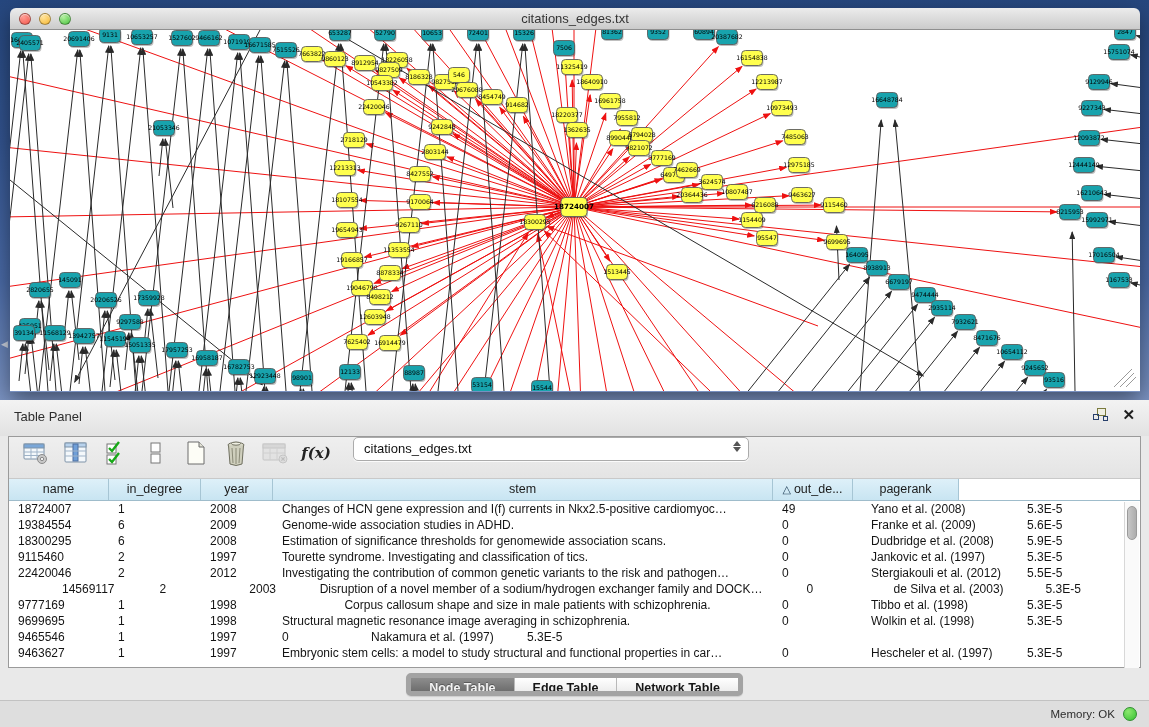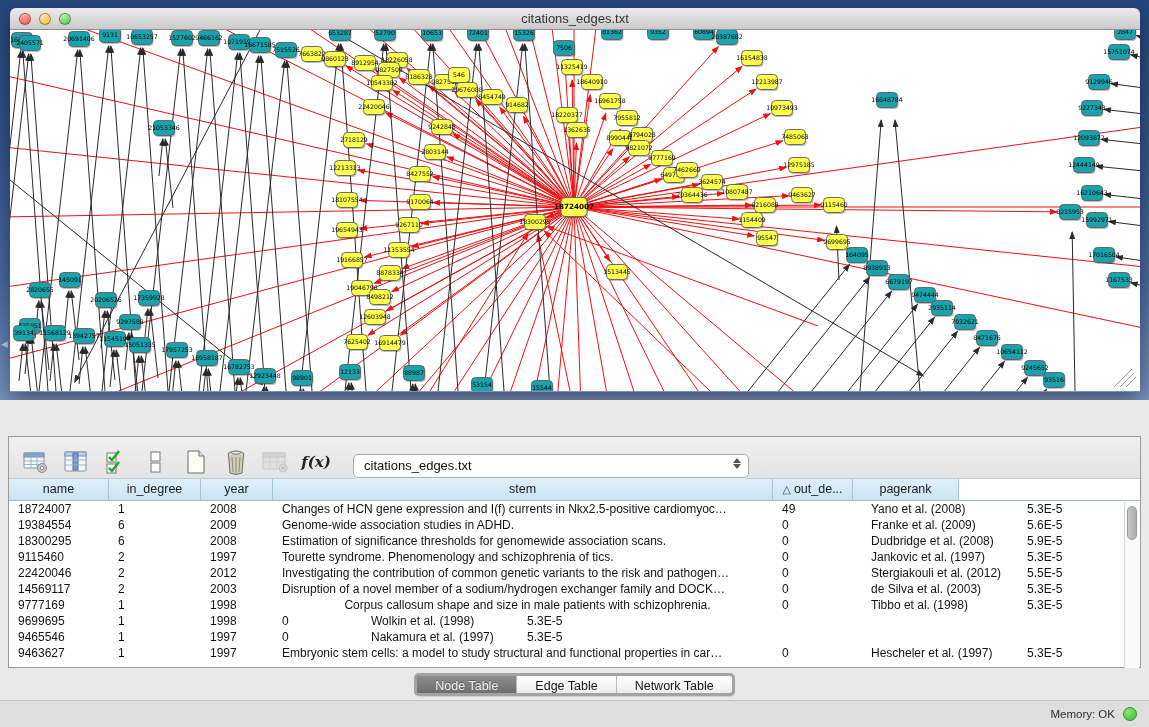--- a/index.html
+++ b/index.html
@@ -33,21 +33,21 @@
   .panel-actions { position:absolute; right:14px; top:8px; display:flex; gap:14px; align-items:center; }
   .float-ico { position:relative; width:15px; height:14px; }
   .float-ico .sq1 { position:absolute; left:4px; top:0; width:9px; height:8px; border:1px solid #7a7a3d; background:#efefe2; }
   .float-ico .sq2 { position:absolute; left:0; top:6px; width:6px; height:6px; border:1px solid #27406b; }
   .float-ico .sq3 { position:absolute; right:0; top:8px; width:5px; height:5px; border:1px solid #27406b; }
   .close-x { font-size:15px; font-weight:bold; color:#1e1e1e; line-height:14px; }
 
   .card { position:absolute; left:8px; top:36px; width:1133px; height:232px;
           background:#ffffff; border:1px solid #9a9a9a; }
   .toolbar { position:relative; height:42px; background:linear-gradient(#efefef,#e4e4e4);
-             border-bottom:1px solid #c9c9c9; display:flex; align-items:flex-end; padding-left:10px; gap:6px; }
+             border-bottom:1px solid #c9c9c9; display:flex; align-items:flex-start; padding-left:10px; gap:6px; }
   .tbtn { width:34px; height:32px; display:flex; align-items:center; justify-content:center; border-radius:4px; }
   .tbtn.disabled { opacity:.45; }
   .fx { font-family:"DejaVu Serif",serif; font-style:italic; font-weight:bold; font-size:15px; color:#222; }
   .dropdown { position:relative; margin-left:14px; width:396px; height:24px; background:#ffffff;
               border:1px solid #ababab; border-radius:5px; box-shadow:0 1px 0 rgba(255,255,255,.8);
               font-size:13px; color:#111; line-height:22px; padding-left:10px; }
   .dropdown .stepper { position:absolute; right:6px; top:3px; width:10px; display:flex; flex-direction:column;
                        align-items:center; gap:1px; }
   .dropdown .stepper i { display:block; width:0; height:0; border-left:4px solid transparent; border-right:4px solid transparent; }
   .dropdown .stepper i.up { border-bottom:5px solid #555; }
@@ -62,22 +62,22 @@
   .trow { display:flex; height:16px; }
   .cell { font-size:12px; color:#141414; line-height:16px; white-space:nowrap; overflow:hidden;
           padding-left:9px; }
   .cell.c5 { padding-left:18px; }
   .vscroll { position:absolute; right:1px; top:65px; width:15px; height:166px; background:#fafafa;
              border-left:1px solid #d8d8d8; }
   .vthumb { position:absolute; left:2px; top:4px; width:10px; height:34px; border-radius:6px;
             background:linear-gradient(90deg,#c7c7c7,#adadad); border:1px solid #9a9a9a; }
 
   .tabbar { position:absolute; left:0; right:0; top:273px; height:24px; text-align:center; }
-  .seg { display:inline-flex; height:23px; border:3px solid #a3a3a3; border-radius:5px; overflow:hidden;
-         background:#3b82f6; box-shadow:0 1px 1px rgba(0,0,0,.12); }
+  .seg { display:inline-flex; height:23px; border:5px solid #a3a3a3; border-radius:5px; overflow:hidden;
+         background:#3b82f6; box-shadow:0 1px 1px rgba(0,0,0,.12);font-weight:bold; }
   .seg .tab { padding:0 18px; font-size:12.5px; line-height:21px; color:#161616;
               background:linear-gradient(#ffffff,#ededed); border-right:1px solid #b9b9b9; }
   .seg .tab:last-child { border-right:none; }
   .seg .tab.active { background:linear-gradient(#8d8d8d,#6e6e6e); color:#f3f3f3; text-shadow:0 -1px 0 rgba(0,0,0,.3); }
 
   .statusbar { position:absolute; left:0; right:0; bottom:0; height:27px; background:#dedede;
                border-top:1px solid #c2c2c2; }
   .memory { position:absolute; right:34px; top:7px; font-size:11.5px; color:#2d2d2d; }
   .memdot { position:absolute; right:12px; top:6px; width:14px; height:14px; border-radius:50%;
             border:1px solid #2f8f2f; background:radial-gradient(circle at 35% 30%, #8ce86e,#35c132); }
@@ -929,20 +929,31 @@
             </g>
             <line x1="1104" y1="357" x2="1122" y2="339" stroke="#9a9a9a"></line>
             <line x1="1110" y1="357" x2="1124" y2="343" stroke="#9a9a9a"></line>
             <line x1="1116" y1="357" x2="1126" y2="347" stroke="#9a9a9a"></line>
           </svg>
       </div>
     </div>
   </div>
 
   <div class="tablepanel">
+    <div class="panel-titlebar">
+      <div class="panel-title">Table Panel</div>
+      <div class="panel-actions">
+        <span class="float-ico">
+            <i class="sq1"></i>
+            <i class="sq2"></i>
+            <i class="sq3"></i>
+          </span>
+        <span class="close-x">✕</span>
+      </div>
+    </div>
 
     <div class="card">
       <div class="toolbar">
         <span class="tbtn">
           <svg class="mini" width="26" height="24">
               <rect x="1" y="3" width="20" height="15" rx="1" fill="#f4f8fb" stroke="#7f93a8"></rect>
               <rect x="1" y="3" width="20" height="4" fill="#7aa7d8" stroke="#7f93a8"></rect>
               <line x1="8" y1="7" x2="8" y2="18" stroke="#9fb3c8"></line>
               <line x1="14" y1="7" x2="14" y2="18" stroke="#9fb3c8"></line>
               <line x1="1" y1="11" x2="21" y2="11" stroke="#9fb3c8"></line>
@@ -1046,56 +1057,57 @@
             <div class="cell c2" style="width: 72px;">2008</div>
             <div class="cell c3" style="width: 500px;">Estimation of significance thresholds for genomewide association scans.</div>
             <div class="cell c4" style="width: 80px;">0</div>
             <div class="cell c5" style="width: 165px;">Dudbridge et al. (2008)</div>
             <div class="cell c6" style="width: 106px;">5.9E-5</div>
           </div>
           <div class="trow">
             <div class="cell c0" style="width: 100px;">9115460</div>
             <div class="cell c1" style="width: 92px;">2</div>
             <div class="cell c2" style="width: 72px;">1997</div>
-            <div class="cell c3" style="width: 500px;">Tourette syndrome. Phenomenology and schizophrenia of tics.</div>
+            <div class="cell c3" style="width: 500px;">Tourette syndrome. Investigating and classification of tics.</div>
             <div class="cell c4" style="width: 80px;">0</div>
             <div class="cell c5" style="width: 165px;">Jankovic et al. (1997)</div>
             <div class="cell c6" style="width: 106px;">5.3E-5</div>
           </div>
           <div class="trow">
             <div class="cell c0" style="width: 100px;">22420046</div>
             <div class="cell c1" style="width: 92px;">2</div>
             <div class="cell c2" style="width: 72px;">2012</div>
             <div class="cell c3" style="width: 500px;">Investigating the contribution of common genetic variants to the risk and pathogen…</div>
             <div class="cell c4" style="width: 80px;">0</div>
             <div class="cell c5" style="width: 165px;">Stergiakouli et al. (2012)</div>
             <div class="cell c6" style="width: 106px;">5.5E-5</div>
           </div>
           <div class="trow">
-            <div class="cell c0" style="width: 100px;">14569117</div>
+            <div class="cell c0" style="width: 100px; margin-left: 44px;">14569117</div>
             <div class="cell c1" style="width: 92px;">2</div>
             <div class="cell c2" style="width: 72px;">2003</div>
             <div class="cell c3" style="width: 500px;">Disruption of a novel member of a sodium/hydrogen exchanger family and DOCK…</div>
             <div class="cell c4" style="width: 80px;">0</div>
             <div class="cell c5" style="width: 165px;">de Silva et al. (2003)</div>
             <div class="cell c6" style="width: 106px;">5.3E-5</div>
           </div>
           <div class="trow">
             <div class="cell c0" style="width: 100px;">9777169</div>
             <div class="cell c1" style="width: 92px;">1</div>
             <div class="cell c2" style="width: 72px;">1998</div>
             <div class="cell c3" style="width: 500px; text-align: center;">Corpus callosum shape and size in male patients with schizophrenia.</div>
             <div class="cell c4" style="width: 80px;">0</div>
             <div class="cell c5" style="width: 165px;">Tibbo et al. (1998)</div>
             <div class="cell c6" style="width: 106px;">5.3E-5</div>
           </div>
           <div class="trow">
             <div class="cell c0" style="width: 100px;">9699695</div>
             <div class="cell c1" style="width: 92px;">1</div>
             <div class="cell c2" style="width: 72px;">1998</div>
+            <div class="cell c3" style="width: 500px;">Structural magnetic resonance image averaging in schizophrenia.</div>
             <div class="cell c4" style="width: 80px;">0</div>
             <div class="cell c5" style="width: 165px;">Wolkin et al. (1998)</div>
             <div class="cell c6" style="width: 106px;">5.3E-5</div>
           </div>
           <div class="trow">
             <div class="cell c0" style="width: 100px;">9465546</div>
             <div class="cell c1" style="width: 92px;">1</div>
             <div class="cell c2" style="width: 72px;">1997</div>
             <div class="cell c4" style="width: 80px;">0</div>
             <div class="cell c5" style="width: 165px;">Nakamura et al. (1997)</div>

